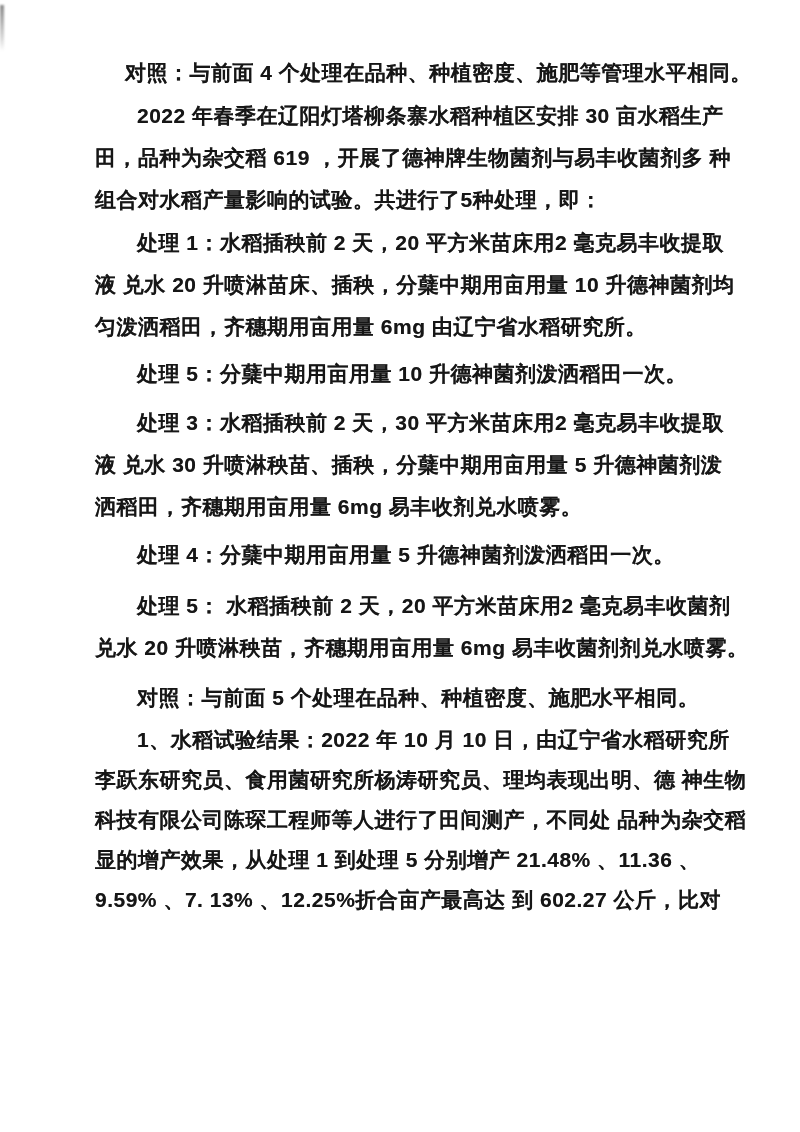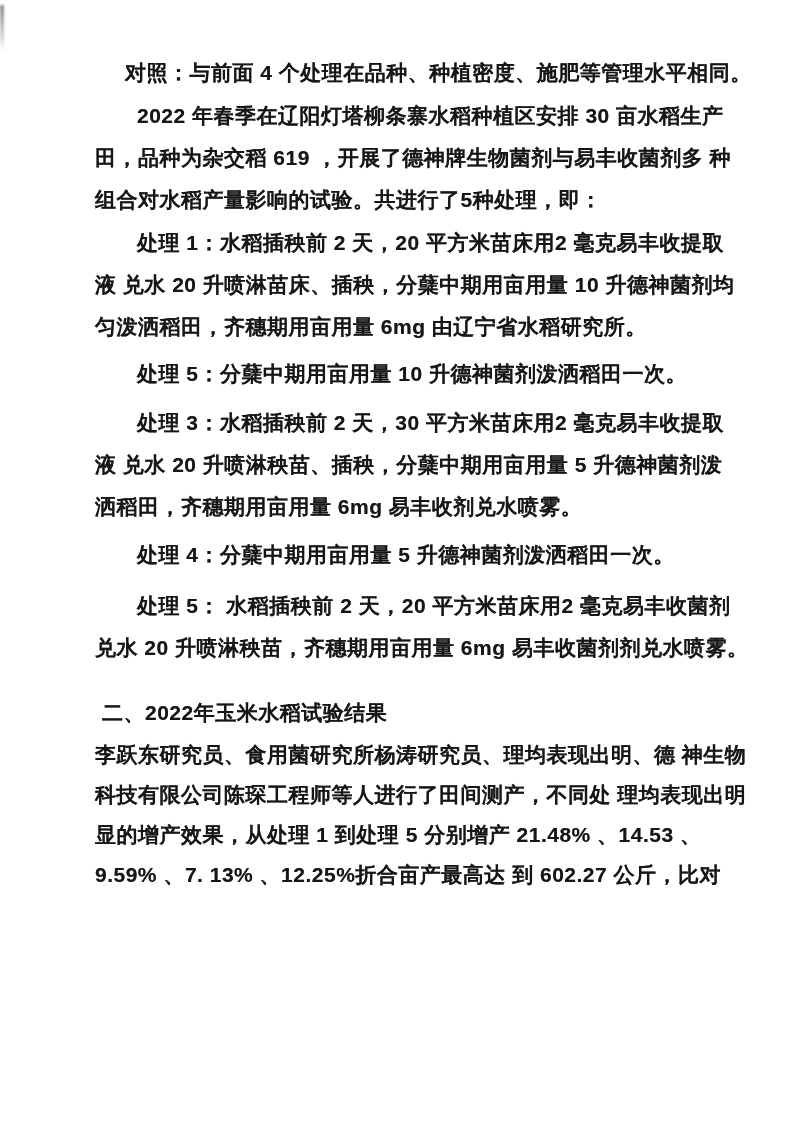--- a/index.html
+++ b/index.html
@@ -108,42 +108,43 @@
       <div class="line">液 兑水 20 升喷淋苗床、插秧，分蘖中期用亩用量 10 升德神菌剂均</div>
       <div class="line">匀泼洒稻田，齐穗期用亩用量 6mg 由辽宁省水稻研究所。</div>
     </div>
 
     <div class="mt5">
       <div class="line ind2">处理 5：分蘖中期用亩用量 10 升德神菌剂泼洒稻田一次。</div>
     </div>
 
     <div class="mt7">
       <div class="line ind2">处理 3：水稻插秧前 2 天，30 平方米苗床用2 毫克易丰收提取</div>
-      <div class="line">液 兑水 20 升喷淋秧苗、插秧，分蘖中期用亩用量 5 升德神菌剂泼</div>
+      <div class="line">液 兑水 30 升喷淋秧苗、插秧，分蘖中期用亩用量 5 升德神菌剂泼</div>
       <div class="line">洒稻田，齐穗期用亩用量 6mg 易丰收剂兑水喷雾。</div>
     </div>
 
     <div class="mt6">
       <div class="line ind2">处理 4：分蘖中期用亩用量 5 升德神菌剂泼洒稻田一次。</div>
     </div>
 
     <div class="mt9">
       <div class="line ind2">处理 5： 水稻插秧前 2 天，20 平方米苗床用2 毫克易丰收菌剂</div>
       <div class="line">兑水 20 升喷淋秧苗，齐穗期用亩用量 6mg 易丰收菌剂剂兑水喷雾。</div>
     </div>
 
-
-    <div class="mt23">
-      <div class="line ind05">二、2022年玉米水稻试验结果</div>
+    <div class="mt8">
+      <div class="line ind2">对照：与前面 5 个处理在品种、种植密度、施肥水平相同。</div>
     </div>
 
+
     <div class="mt1 results">
+      <div class="line ind2">1、水稻试验结果：2022 年 10 月 10 日，由辽宁省水稻研究所</div>
       <div class="line">李跃东研究员、食用菌研究所杨涛研究员、理均表现出明、德 神生物</div>
-      <div class="line">科技有限公司陈琛工程师等人进行了田间测产，不同处 理均表现出明</div>
-      <div class="line">显的增产效果，从处理 1 到处理 5 分别增产 21.48% 、14.53 、</div>
+      <div class="line">科技有限公司陈琛工程师等人进行了田间测产，不同处 品种为杂交稻</div>
+      <div class="line">显的增产效果，从处理 1 到处理 5 分别增产 21.48% 、11.36 、</div>
       <div class="line">9.59% 、7. 13% 、12.25%折合亩产最高达 到 602.27 公斤，比对</div>
     </div>
 
   </div>
 
   <svg class="smudge" viewBox="0 0 210 16">
     <path d="M4 12 Q 20 4, 40 9 T 78 8 Q 95 5, 112 9 T 150 8 L 170 9" fill="none" stroke="#e9e9e9" stroke-width="3" stroke-linecap="round"></path>
     <path d="M30 11 Q 45 7, 60 10" fill="none" stroke="#efefef" stroke-width="2" stroke-linecap="round"></path>
   </svg>
 

